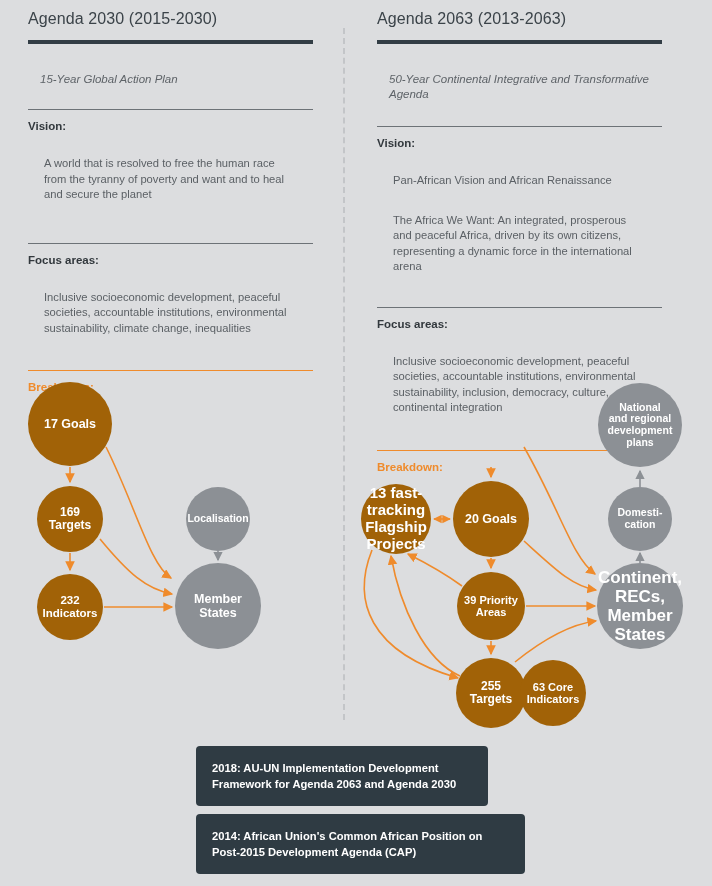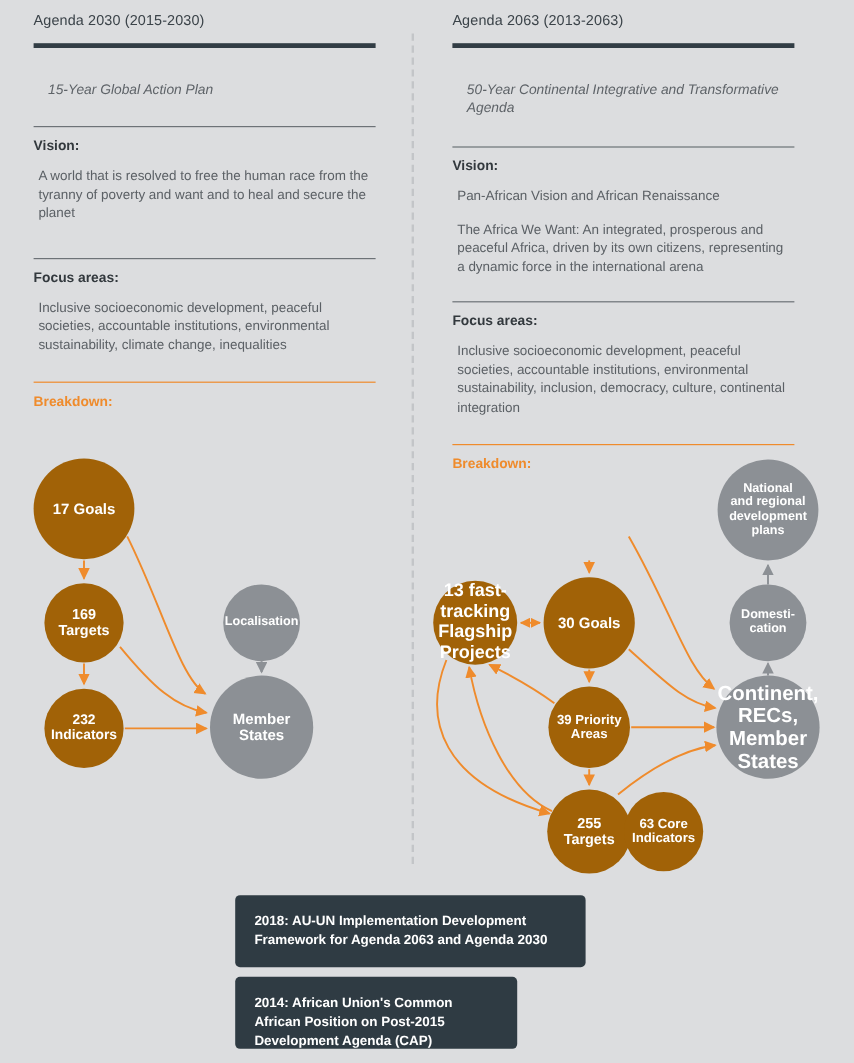--- a/index.html
+++ b/index.html
@@ -35,21 +35,21 @@
   
   .column {
     position: absolute;
     top: 0;
     width: 285px;
   }
   .column.left  { left: 28px; }
   .column.right { left: 377px; }
 
   .agenda-title {
-    font-size: 12px;
+    font-size: 16px;
     color: #3b4349;
     margin: 0;
     padding-top: 10px;
     letter-spacing: .1px;
     font-weight: normal;
   }
 
   .rule-thick {
     height: 4px;
     background: #323d45;
@@ -79,21 +79,21 @@
     color: #32383d;
     margin: 0;
     padding: 10px 0 0 0;
   }
   .sec-label.accent { color: #ef8b2c; }
 
   .sec-body {
     font-size: 11.2px;
     line-height: 15.5px;
     color: #5b6065;
-    margin: 4px;
+    margin: 16px;
     padding: 8px 0 0 0;
   }
 
   .spacer-sm { height: 10px; }
 
   
   .diagram {
     position: absolute;
     left: 0;
     top: 0;
@@ -129,21 +129,21 @@
     background: #2f3b43;
     color: #ffffff;
     border-radius: 4px;
     font-size: 11.2px;
     line-height: 16px;
     font-weight: bold;
     box-sizing: border-box;
     padding: 14px 16px;
   }
   #note-2018 { left: 196px; top: 746px; width: 292px; height: 60px; }
-  #note-2014 { left: 196px; top: 814px; width: 235px; height: 60px; }
+  #note-2014 { left: 196px; top: 814px; width: 329px; height: 60px; }
 </style>
 </head>
 <body>
 
 <div id="infographic">
 
   <div class="col-divider"></div>
 
   <div class="column left">
     <h1 class="agenda-title">Agenda 2030 (2015-2030)</h1>
@@ -257,21 +257,21 @@
       <div class="node gray" style="left: 186px; top: 487px; width: 64px; height: 64px; font-size: 10.5px;">
         <span>Localisation</span>
       </div>
       <div class="node gray" style="left: 175px; top: 563px; width: 86px; height: 86px; font-size: 12.5px;">
         <span>Member<br>States</span>
       </div>
       <div class="node orange" style="left: 361px; top: 484px; width: 70px; height: 70px; font-size: 15px;">
         <span>13 fast-<br>tracking<br>Flagship<br>Projects</span>
       </div>
       <div class="node orange" style="left: 453px; top: 481px; width: 76px; height: 76px; font-size: 12.5px;">
-        <span>30 Goals</span>
+        <span>20 Goals</span>
       </div>
       <div class="node orange" style="left: 457px; top: 572px; width: 68px; height: 68px; font-size: 11px;">
         <span>39 Priority<br>Areas</span>
       </div>
       <div class="node orange" style="left: 456px; top: 658px; width: 70px; height: 70px; font-size: 12px;">
         <span>255<br>Targets</span>
       </div>
       <div class="node orange" style="left: 520px; top: 660px; width: 66px; height: 66px; font-size: 11px;">
         <span>63 Core<br>Indicators</span>
       </div>

